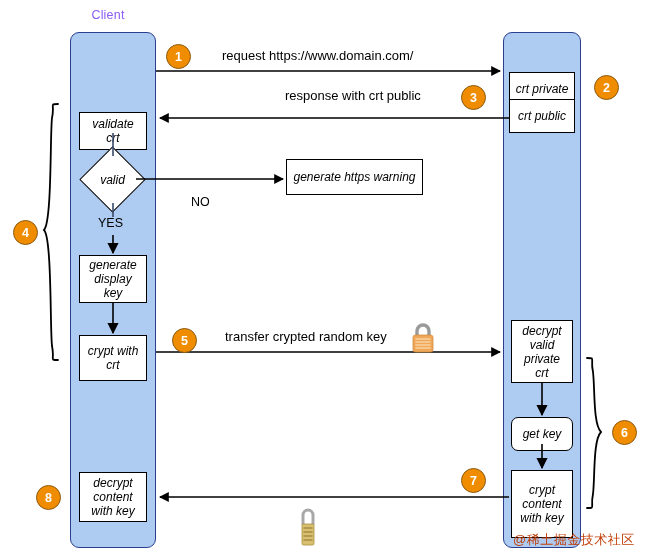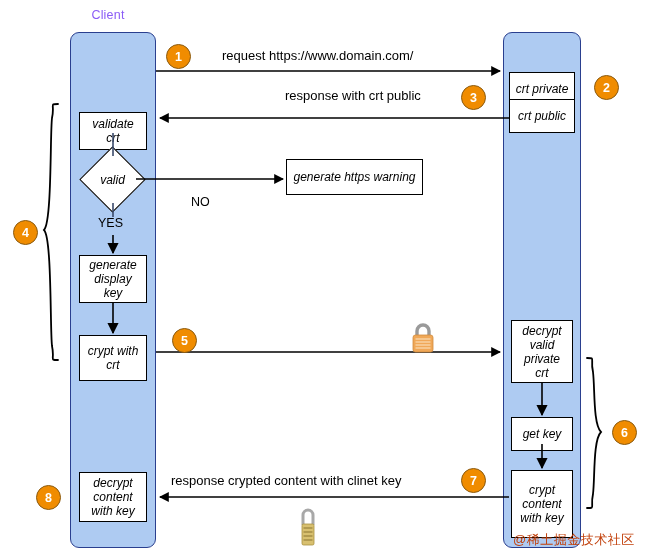--- a/index.html
+++ b/index.html
@@ -172,21 +172,21 @@
 
   <div class="node" style="left:511px; top:320px; width:62px; height:63px;">
     <div>
       <span>decrypt</span>
       <span>valid</span>
       <span>private</span>
       <span>crt</span>
     </div>
   </div>
 
-  <div class="node" style="left:511px; top:417px; width:62px; height:27px;">
+  <div class="node" style="left:511px; top:417px; width:62px; height:27px;border-radius:7px;">
     <span>get key</span>
   </div>
 
   <div class="node" style="left:511px; top:470px; width:62px; height:68px;">
     <div>
       <span>crypt</span>
       <span>content</span>
       <span>with key</span>
     </div>
   </div>
@@ -218,21 +218,21 @@
 
     <path d="M 58 104 C 49 104, 55 104, 52 118 C 50 134, 52 222, 44 230 C 52 238, 50 330, 52 346
              C 55 360, 49 360, 58 360" fill="none" stroke="#000" stroke-width="1.8" stroke-linecap="round"></path>
 
     <path d="M 587 358 C 596 358, 590 358, 593 372 C 595 388, 593 424, 601 432 C 593 440, 595 478, 593 494
              C 590 508, 596 508, 587 508" fill="none" stroke="#000" stroke-width="1.8" stroke-linecap="round"></path>
   </svg>
 
   <div class="msg-label" style="left:222px; top:48px;">request https://www.domain.com/</div>
   <div class="msg-label" style="left:285px; top:88px;">response with crt public</div>
-  <div class="msg-label" style="left:171px; top:473px;">response crypted content with clinet key</div>
+  <div class="msg-label" style="left:225px; top:329px;">transfer crypted random key</div>
 
   <div class="flow-label" style="left:191px; top:171px;margin-top:24px;">NO</div>
   <div class="flow-label" style="left:98px; top:216px;">YES</div>
 
   <div class="badge" style="left:166px; top:44px;">1</div>
   <div class="badge" style="left:594px; top:75px;">2</div>
   <div class="badge" style="left:461px; top:85px;">3</div>
   <div class="badge" style="left:13px; top:220px;">4</div>
   <div class="badge" style="left:172px; top:328px;">5</div>
   <div class="badge" style="left:612px; top:420px;">6</div>

